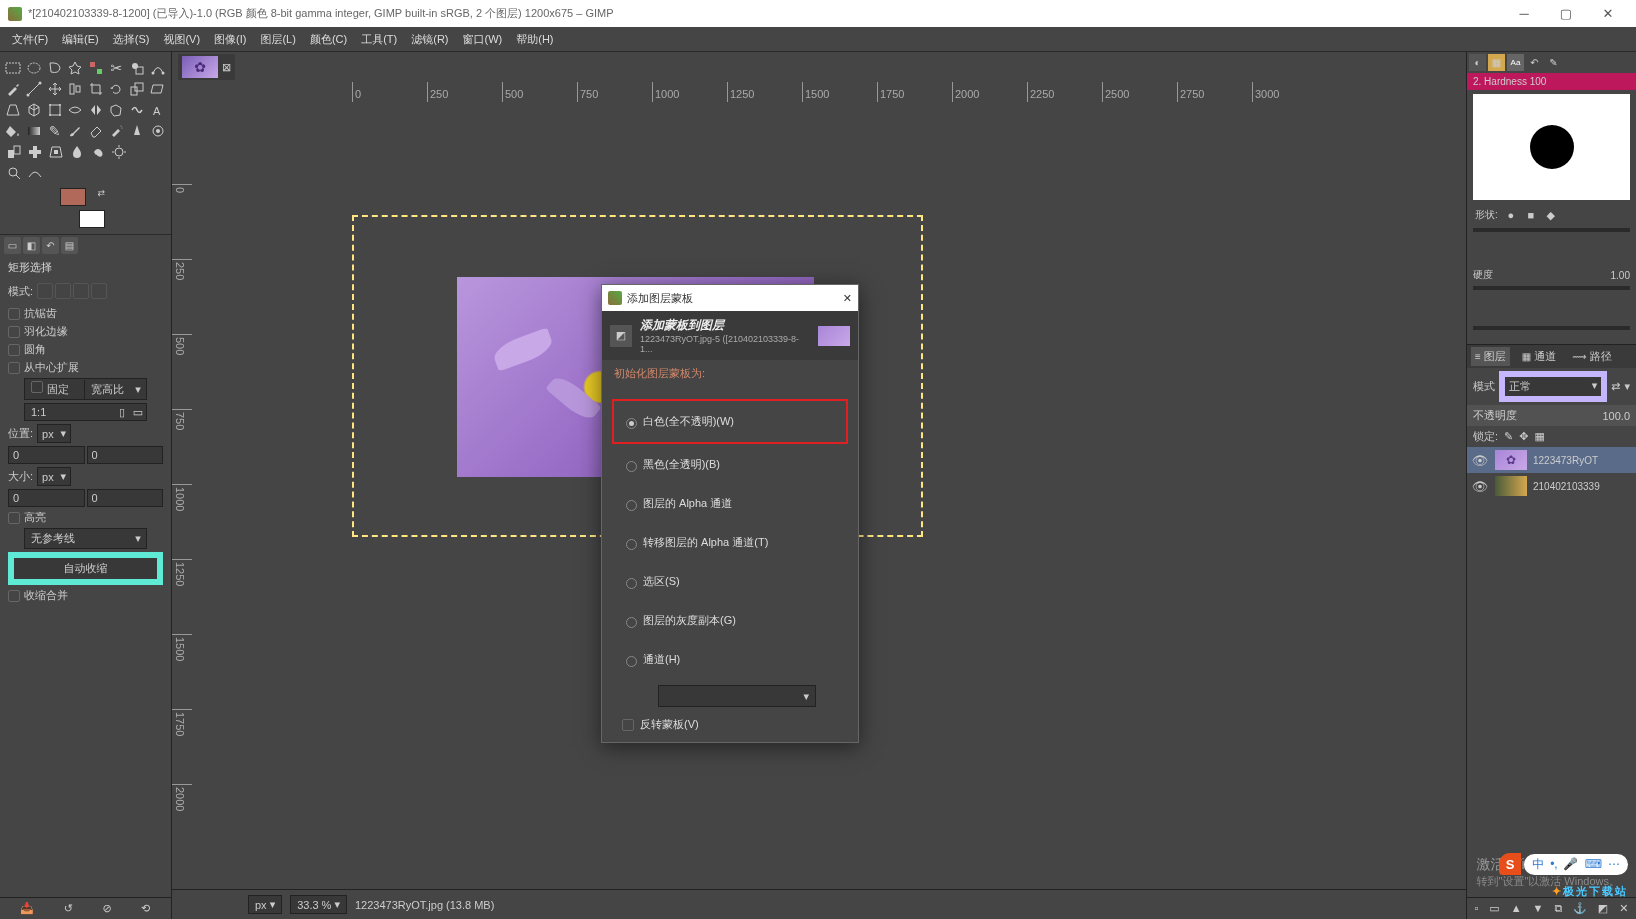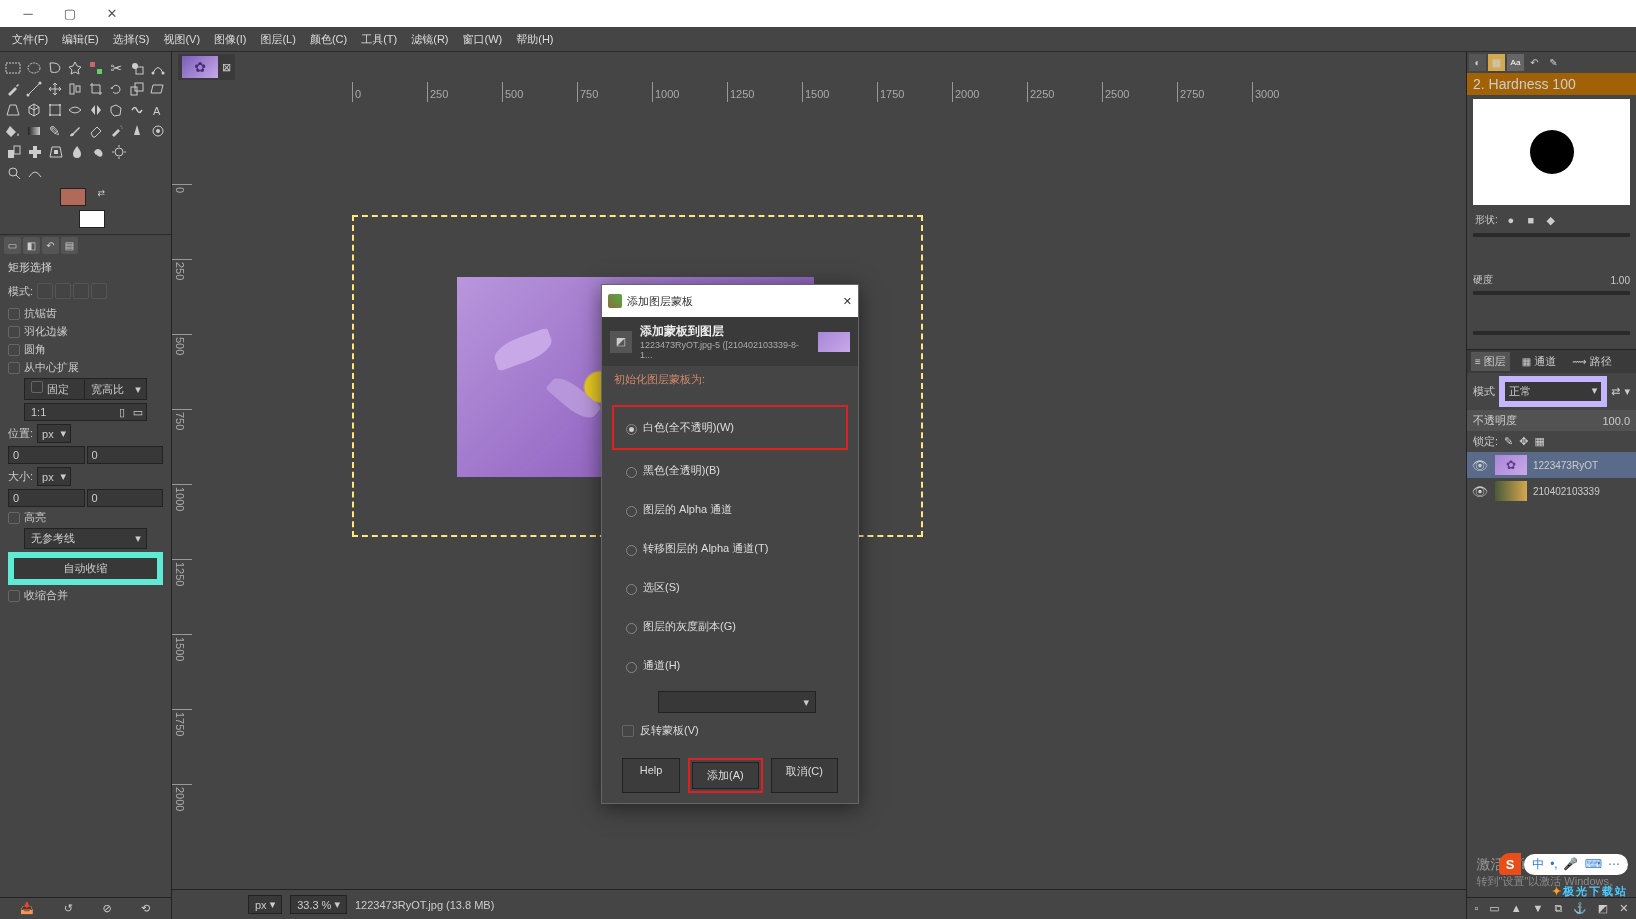--- a/index.html
+++ b/index.html
@@ -52,21 +52,21 @@
 .canvas { position: absolute; top: 20px; left: 20px; right: 16px; bottom: 30px; background: #454545; }
 .sel-box { position: absolute; border: 2px dashed #ffe680; left: 160px; top: 113px; width: 571px; height: 322px; }
 .img-content { position: absolute; left: 265px; top: 175px; width: 357px; height: 200px; background: radial-gradient(circle at 40% 55%, #e6c824 6%, transparent 7%), radial-gradient(circle at 70% 40%, #d4b81e 5%, transparent 6%), linear-gradient(135deg, #b896dc, #9a6fc8, #7a4fa8); overflow:hidden; }
 .petal { position:absolute; background:#c9a8e8; border-radius:50% 10% 50% 10%; }
 .statusbar { height: 30px; display: flex; align-items: center; gap: 8px; padding: 0 8px; border-top: 1px solid #222; }
 .status-field { background: #383838; border: 1px solid #222; padding: 2px 6px; display:flex; align-items:center; gap:3px; }
 
 .right-col { width: 170px; background: #454545; border-left: 1px solid #222; display: flex; flex-direction: column; }
 .right-tabs { display:flex; padding:2px; gap:2px; }
 .rtab { width:17px; height:17px; display:flex; align-items:center; justify-content:center; font-size:10px; }
-.brush-title { padding: 3px 6px; font-size: 14px; background: #a16207; }
+.brush-title { padding: 3px 6px; font-size: 10px; background: #be185d; }
 .brush-prev { margin: 4px 6px; height: 106px; background: #fff; display: flex; align-items: center; justify-content: center; }
 .brush-dot { width: 44px; height: 44px; background: #000; border-radius: 50%; }
 .shape-row { display: flex; gap: 6px; padding: 4px 8px; align-items:center; }
 .shape-lbl { font-size:10px; }
 .shape-ic { width:14px; height:14px; color:#ccc; display:flex; align-items:center; justify-content:center; }
 .slider-row { padding: 2px 6px; display: flex; align-items: center; gap: 4px; }
 .slider-row .lbl { flex: 1; font-size:10px; }
 .slider-row .val { font-size:10px; }
 .slider-bar { height: 4px; background: #2a2a2a; margin: 2px 6px 4px; position:relative; }
 .layer-tabs { display:flex; padding:2px 4px; gap:8px; border-top:1px solid #222; background:#3a3a3a; }
@@ -80,26 +80,26 @@
 .layer-item.sel { background:#5a6b8a; }
 .layer-eye { width:18px; font-size:13px; text-align:center; }
 .layer-thumb { width:32px; height:20px; }
 .layer-thumb.flower { background: linear-gradient(135deg,#a886d8,#c9a8e8); position:relative; }
 .layer-thumb.flower::after { content:"✿"; position:absolute; inset:0; display:flex; align-items:center; justify-content:center; color:#5a3a8a; font-size:12px; }
 .layer-thumb.orange { background: linear-gradient(90deg,#4a5a3a,#d4a84e); }
 .layer-name { flex:1; font-size:10px; white-space:nowrap; overflow:hidden; }
 .layer-bottom { display:flex; gap:4px; padding:4px; border-top:1px solid #222; justify-content:space-around; }
 
 .dialog { position: absolute; left: 601px; top: 284px; width: 258px; background: #454545; border: 1px solid #666; box-shadow: 0 4px 20px rgba(0,0,0,0.5); }
-.dlg-title { height: 32px; background: #fff; color: #333; display: flex; align-items: center; padding: 0 6px; gap: 5px; justify-content:space-between; }
+.dlg-title { height: 26px; background: #fff; color: #333; display: flex; align-items: center; padding: 0 6px; gap: 5px; justify-content:space-between; }
 .dlg-title-l { display:flex; align-items:center; gap:5px; }
 .dlg-header { display:flex; align-items:center; gap:8px; padding:6px 8px; background:#3a3a3a; }
 .dlg-hicon { width:22px; height:22px; background:#555; display:flex; align-items:center; justify-content:center; }
 .dlg-htxt { flex:1; }
-.dlg-htitle { font-size:12px; font-weight:bold; color:#eee; }
+.dlg-htitle { font-size:12px; font-weight:bold; color:#eee;font-style:italic; }
 .dlg-hsub { font-size:9px; color:#aaa; }
 .dlg-hthumb { width:32px; height:20px; background: linear-gradient(135deg,#a886d8,#c9a8e8); }
 .dlg-body { padding: 6px 12px; }
 .dlg-section { color:#d4886a; font-size:11px; margin-bottom:19px; }
 .dlg-radio-row { display:flex; align-items:flex-end; gap:6px; padding:12px 12px; font-size:11px; color:#ddd; }
 .dlg-radio { width:11px; height:11px; border:1px solid #888; border-radius:50%; display:flex; align-items:center; justify-content:center; }
 .dlg-radio.on::after { content:""; width:5px; height:5px; background:#ccc; border-radius:50%; }
 .dlg-select { margin:6px 30px 6px 44px; height:22px; background:#383838; border:1px solid #222; display:flex; align-items:center; justify-content:flex-end; padding:0 6px; }
 .dlg-check-row { display:flex; align-items:center; gap:6px; padding:4px 8px; font-size:11px; color:#ddd; }
 .dlg-btns { display:flex; gap:8px; padding:10px 12px; justify-content:center; }
@@ -113,20 +113,24 @@
 .ime-bar { background:#fff; border-radius:11px; padding:2px 8px; display:flex; gap:6px; align-items:center; }
 .ime-ic { color:#2a7ad4; font-size:12px; }
 .site-badge { position:absolute; right:8px; bottom:20px; font-size:12px; color:#4ac8ff; font-weight:bold; letter-spacing:2px; }
 .site-ic { display:inline-block; width:11px; height:11px; color:#ffa020; }
 svg { display:block; }
 </style>
 </head>
 <body>
 
 <div class="titlebar">
+  <div class="titlebar-left">
+    <div class="titlebar-icon"></div>
+    <span>*[210402103339-8-1200] (已导入)-1.0 (RGB 颜色 8-bit gamma integer, GIMP built-in sRGB, 2 个图层) 1200x675 – GIMP</span>
+  </div>
   <div class="titlebar-btns">
     <div class="titlebar-btn">─</div>
     <div class="titlebar-btn">▢</div>
     <div class="titlebar-btn">✕</div>
   </div>
 </div>
 
 <div class="menubar">
   <span>文件(F)</span>
   <span>编辑(E)</span>
@@ -656,27 +660,20 @@
     <div class="dlg-radio-row">
         <div class="dlg-radio"></div>
         <span>通道(H)</span>
       </div>
     <div class="dlg-select">▾</div>
     <div class="dlg-check-row">
         <div class="opt-check"></div>
         <span>反转蒙板(V)</span>
       </div>
   </div>
-  <div class="dlg-btns">
-    <div class="dlg-btn">Help</div>
-    <div class="red-box" style="display:inline-block;">
-        <div class="dlg-btn" style="margin:2px;">添加(A)</div>
-      </div>
-    <div class="dlg-btn">取消(C)</div>
-  </div>
 </div>
 
 <div class="watermark">
   <div class="l1">激活 Windows</div>
   <div>转到"设置"以激活 Windows。</div>
 </div>
 <div class="ime-badge">
   <div class="ime-s">S</div>
   <div class="ime-bar">
     <span class="ime-ic">中</span>

